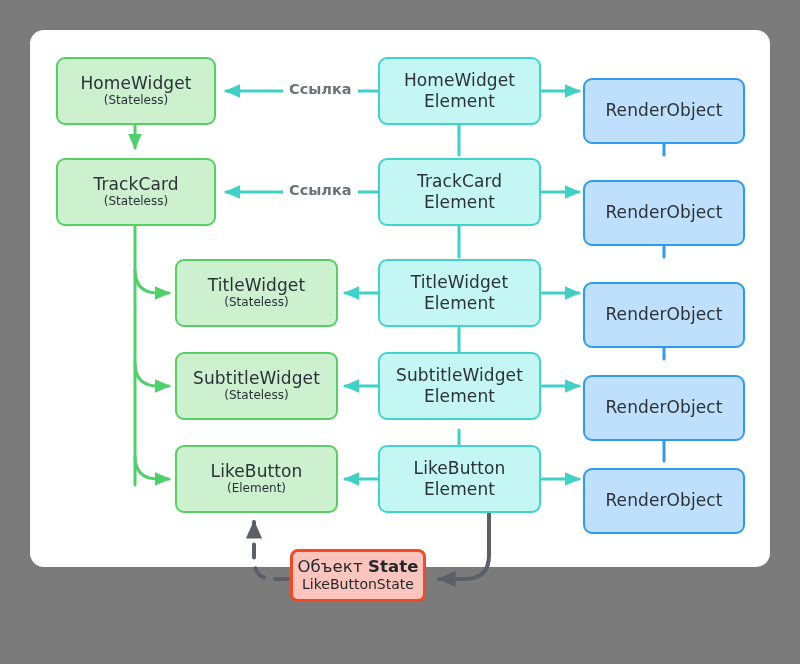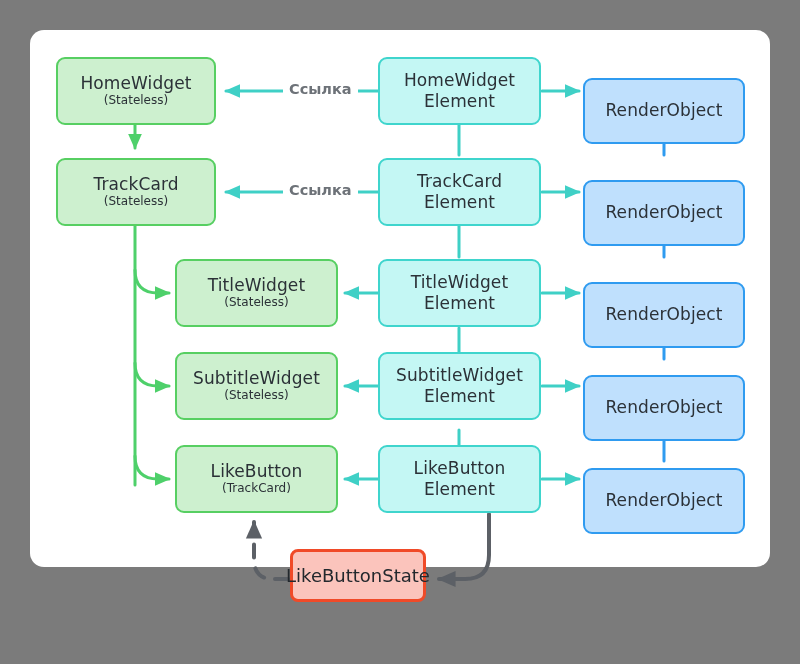--- a/index.html
+++ b/index.html
@@ -49,21 +49,21 @@
     border: 2.5px solid #2f9bf0;
     margin-top: 20px;
   }
   .state-node {
     background: #fbc4bc;
     border: 3px solid #f04a28;
     border-radius: 8px;
   }
   .state-node .t1 { font-size: 16.5px; color: #23282d; }
   .state-node .t1 b { font-weight: 700; }
-  .state-node .t2 { font-size: 18px; color: #23282d; margin-top: 1px; }
+  .state-node .t2 { font-size: 14px; color: #23282d; margin-top: 1px; }
 
   .edge-label {
     position: absolute;
     font-size: 14.5px;
     color: #6d7278;
     background: #ffffff;
     padding: 0 6px;
     white-space: nowrap;
     font-weight: bold;
   }
@@ -154,21 +154,21 @@
     <span class="t2">(Stateless)</span>
   </div>
 
   <div class="node widget-node" style="left:145px; top:322px; width:163px; height:68px;">
     <span class="t1">SubtitleWidget</span>
     <span class="t2">(Stateless)</span>
   </div>
 
   <div class="node widget-node" style="left:145px; top:415px; width:163px; height:68px;">
     <span class="t1">LikeButton</span>
-    <span class="t2">(TrackCard)</span>
+    <span class="t2">(Element)</span>
   </div>
 
   <div class="node element-node" style="left:348px; top:27px;  width:163px; height:68px;">
     <span class="t1">HomeWidget</span>
     <span class="t1">Element</span>
   </div>
 
   <div class="node element-node" style="left:348px; top:128px; width:163px; height:68px;">
     <span class="t1">TrackCard</span>
     <span class="t1">Element</span>
@@ -203,19 +203,20 @@
 
   <div class="node render-node" style="left:553px; top:325px; width:162px; height:66px;">
     <span class="t1">RenderObject</span>
   </div>
 
   <div class="node render-node" style="left:553px; top:418px; width:162px; height:66px;">
     <span class="t1">RenderObject</span>
   </div>
 
   <div class="node state-node" style="left:260px; top:519px; width:136px; height:53px;">
+    <span class="t1"><span>Объект </span><b>State</b></span>
     <span class="t2">LikeButtonState</span>
   </div>
 
   <div class="edge-label" style="left:253px; top:51px;">Ссылка</div>
   <div class="edge-label" style="left:253px; top:152px;">Ссылка</div>
 
 </div>
 
 </body></html>

